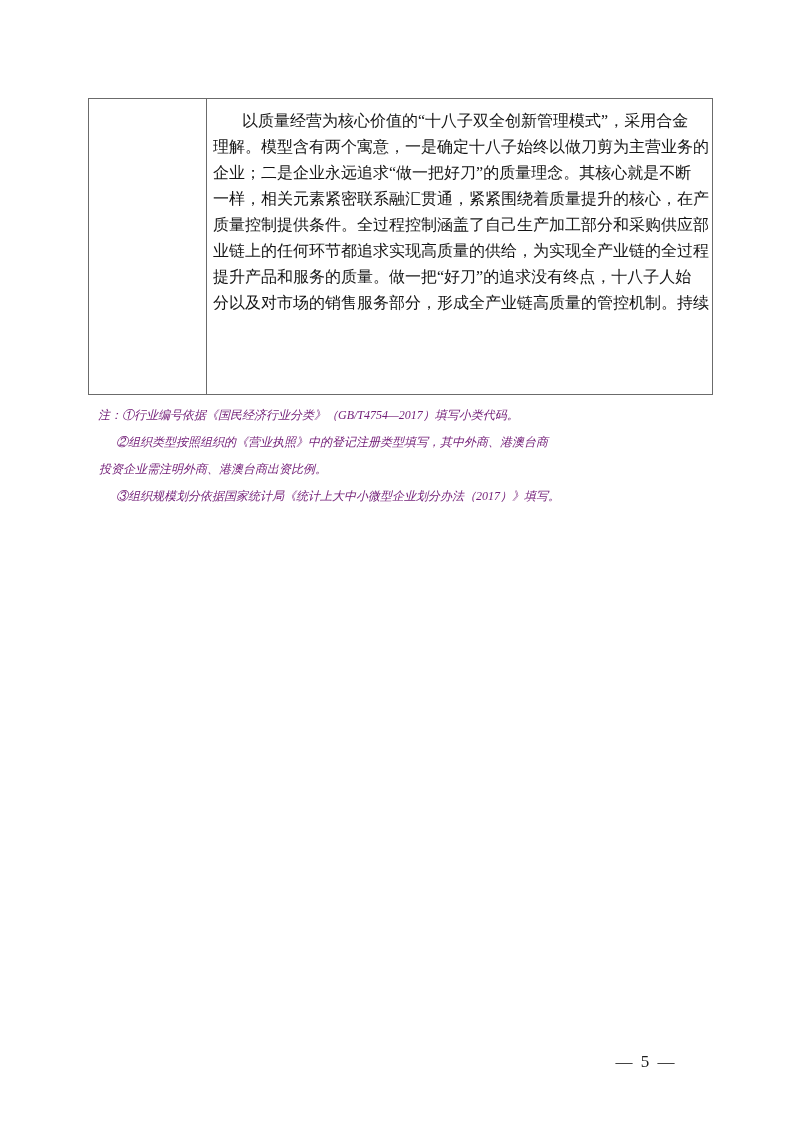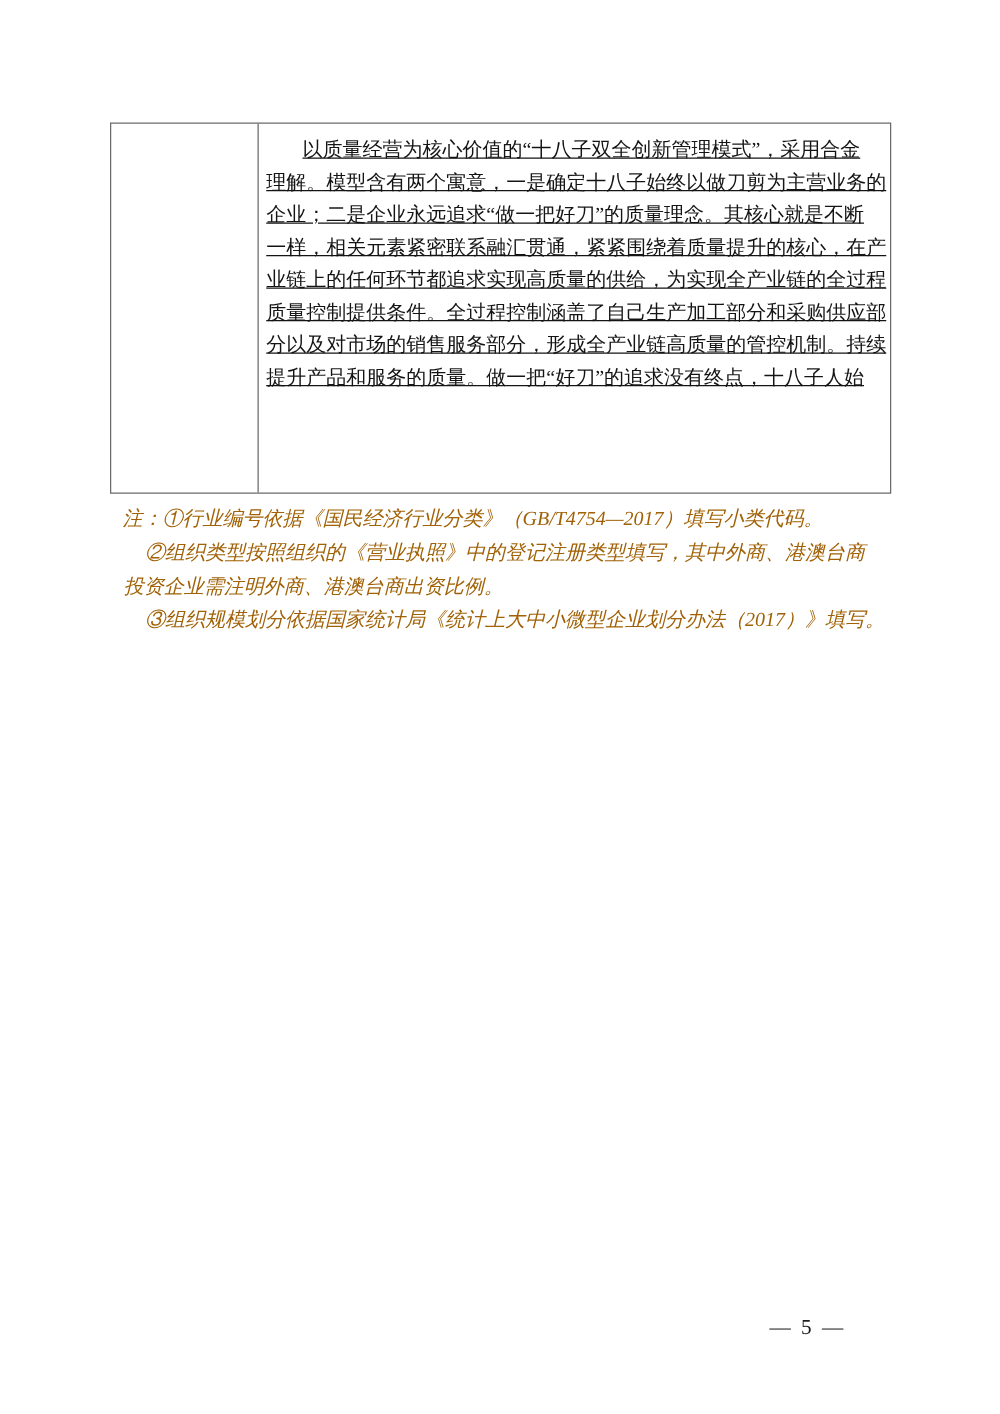--- a/index.html
+++ b/index.html
@@ -29,45 +29,44 @@
   .cell-left {
     width: 118px;
     flex: 0 0 118px;
     border-right: 1px solid #6b6b6b;
     box-sizing: border-box;
   }
   .cell-right {
     flex: 1;
     padding: 9px 5px 0 6px;
     overflow: hidden;
-    text-decoration: underline;
   }
   .para-lines { display: block; }
   .para-line {
     font-size: 16px;
     line-height: 26px;
     white-space: nowrap;
     letter-spacing: 0px;
     color: #141414;
   }
   .para-line:first-child {
     padding-left: 29px;
   }
   .notes {
     position: absolute;
     left: 98px;
     top: 402px;
     width: 625px;
   }
   .note-line {
-    font-size: 16px;
+    font-size: 12px;
     line-height: 27px;
     white-space: nowrap;
     font-style: italic;
-    color: #a16207;
+    color: #701a75;
   }
   .note-indent {
     margin-left: 18px;
   }
   .note-cont {
     margin-left: 1px;
   }
   .page-number {
     position: absolute;
     left: 598px;
@@ -84,24 +83,24 @@
 <body>
 
 <div class="info-table">
   <div class="cell-left"></div>
   <div class="cell-right">
     <div class="para-lines">
         <div class="para-line">以质量经营为核心价值的“十八子双全创新管理模式”，采用合金</div>
         <div class="para-line">理解。模型含有两个寓意，一是确定十八子始终以做刀剪为主营业务的</div>
         <div class="para-line">企业；二是企业永远追求“做一把好刀”的质量理念。其核心就是不断</div>
         <div class="para-line">一样，相关元素紧密联系融汇贯通，紧紧围绕着质量提升的核心，在产</div>
+        <div class="para-line">质量控制提供条件。全过程控制涵盖了自己生产加工部分和采购供应部</div>
         <div class="para-line">业链上的任何环节都追求实现高质量的供给，为实现全产业链的全过程</div>
-        <div class="para-line">质量控制提供条件。全过程控制涵盖了自己生产加工部分和采购供应部</div>
+        <div class="para-line">提升产品和服务的质量。做一把“好刀”的追求没有终点，十八子人始</div>
         <div class="para-line">分以及对市场的销售服务部分，形成全产业链高质量的管控机制。持续</div>
-        <div class="para-line">提升产品和服务的质量。做一把“好刀”的追求没有终点，十八子人始</div>
       </div>
   </div>
 </div>
 
 <div class="notes">
   <div class="note-line">注：①行业编号依据《国民经济行业分类》（GB/T4754—2017）填写小类代码。</div>
   <div class="note-line note-indent">②组织类型按照组织的《营业执照》中的登记注册类型填写，其中外商、港澳台商</div>
   <div class="note-line note-cont">投资企业需注明外商、港澳台商出资比例。</div>
   <div class="note-line note-indent">③组织规模划分依据国家统计局《统计上大中小微型企业划分办法（2017）》填写。</div>
 </div>

